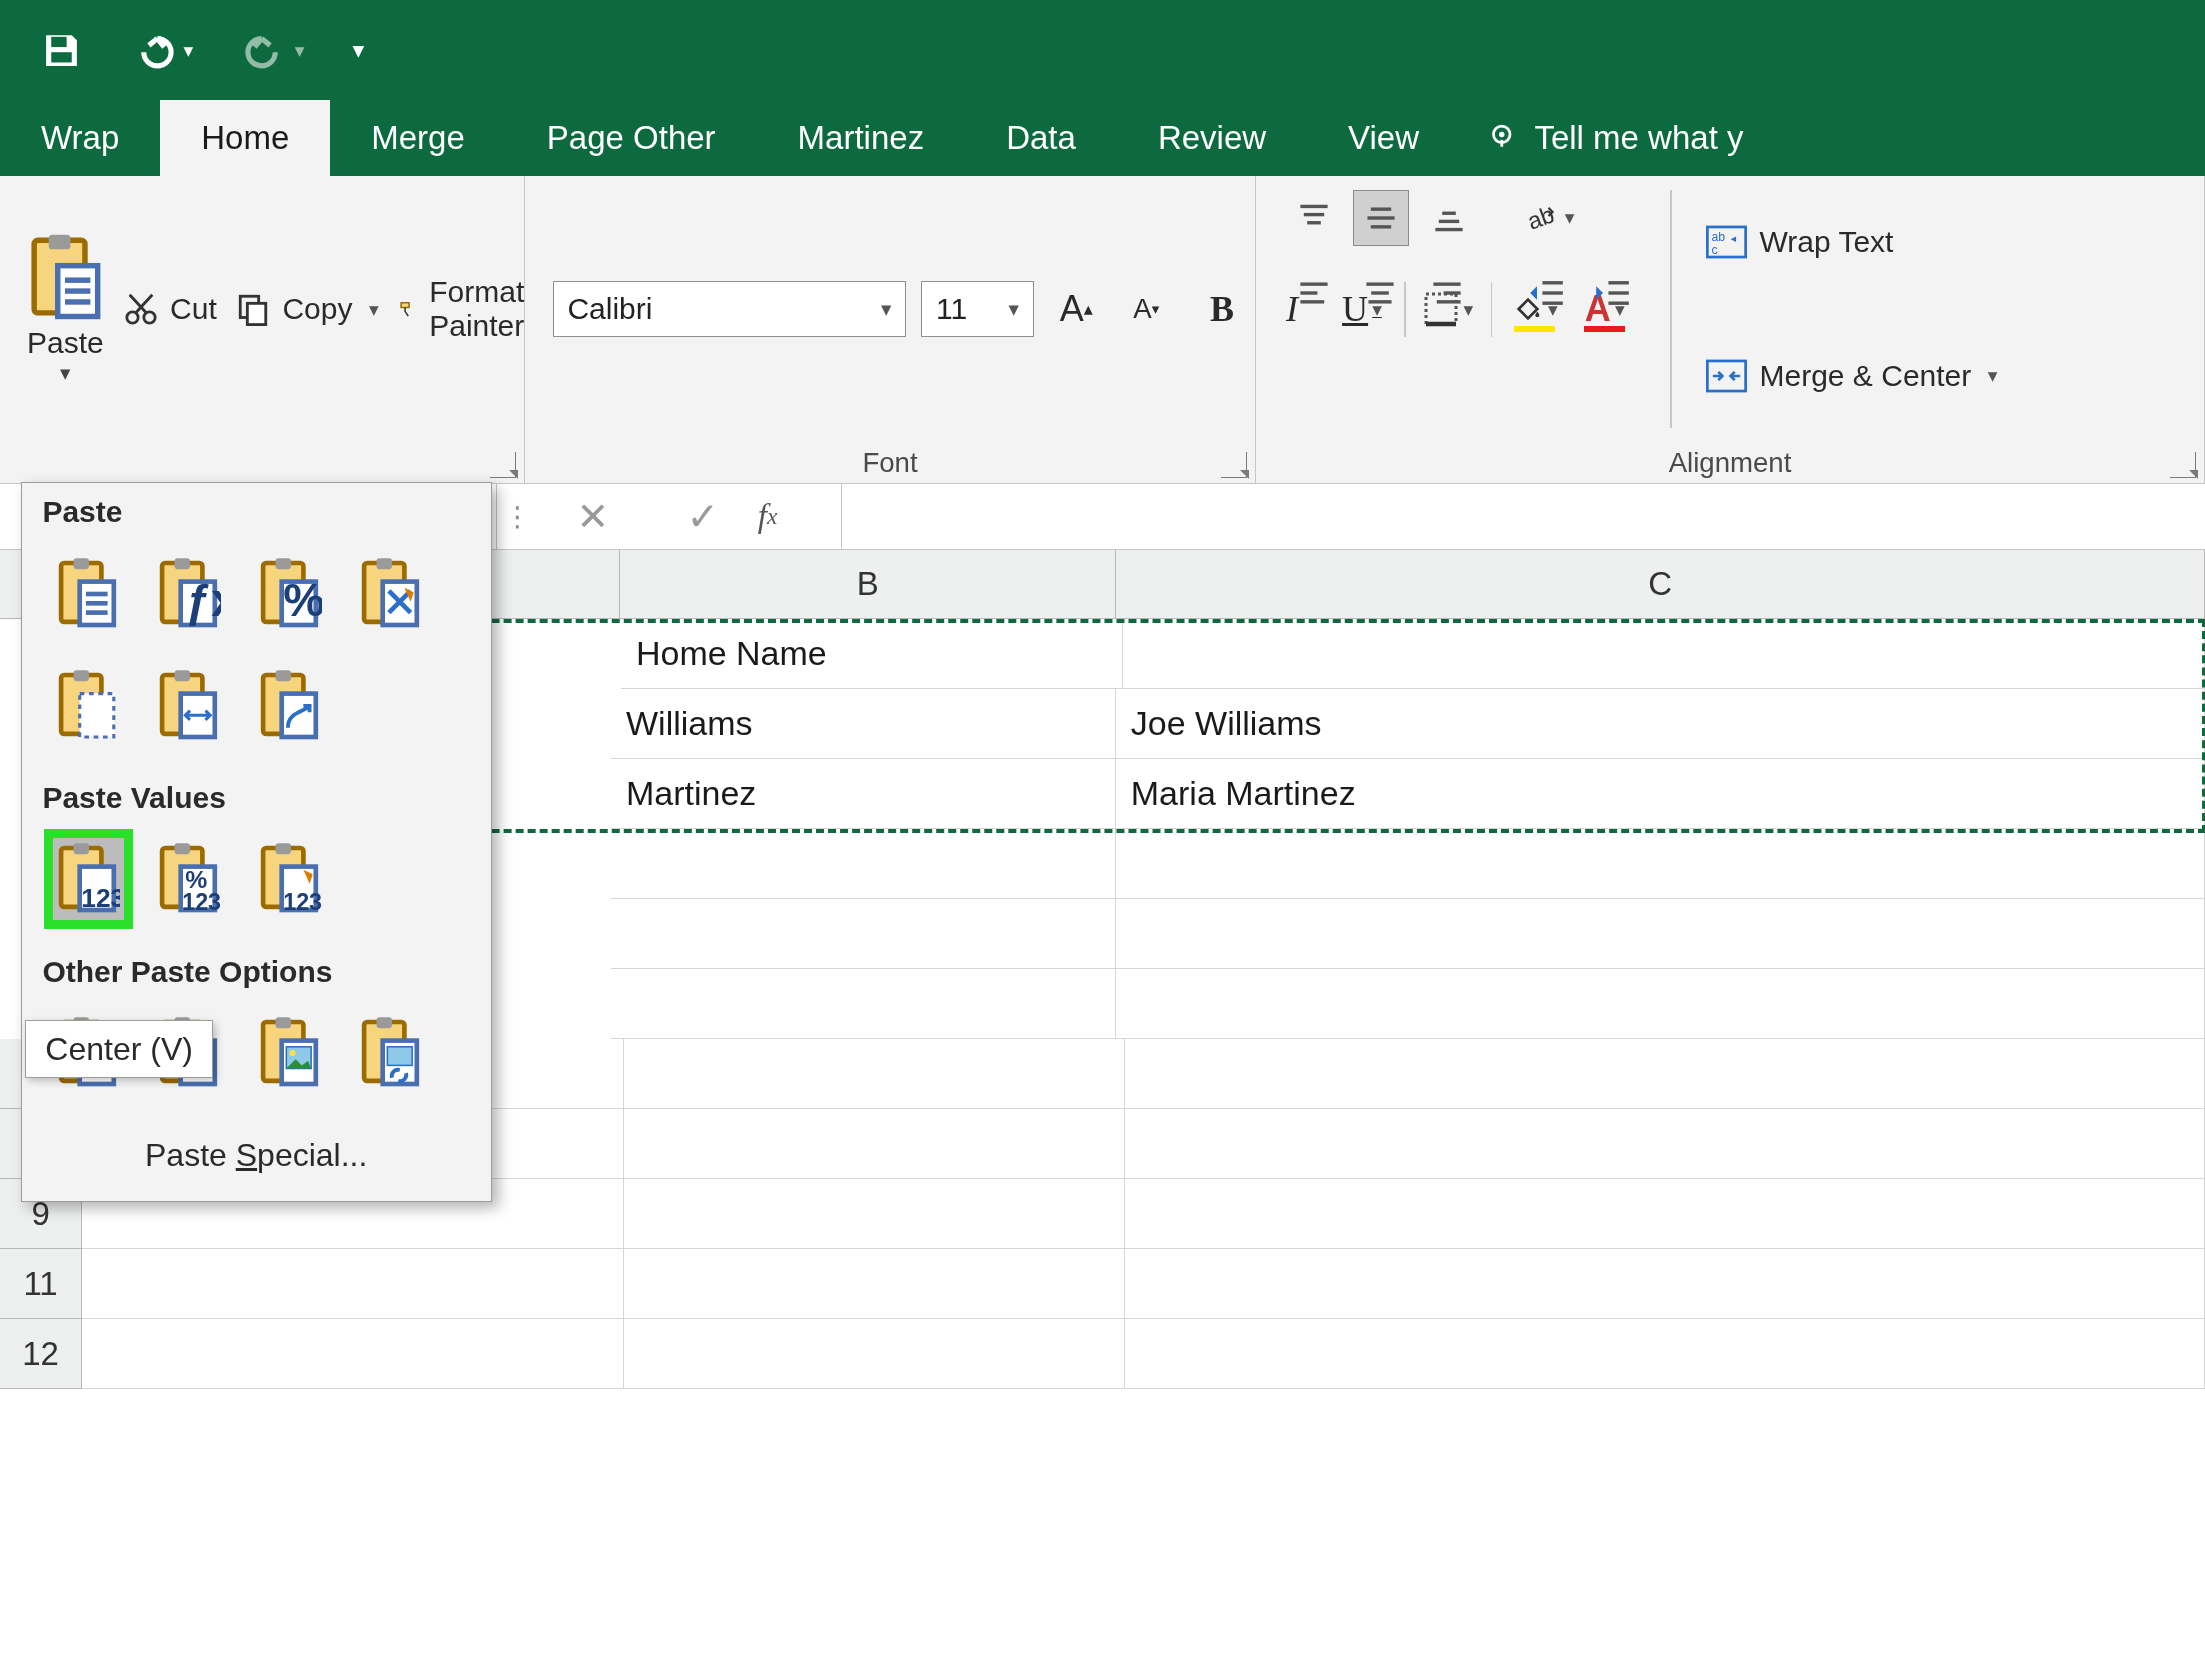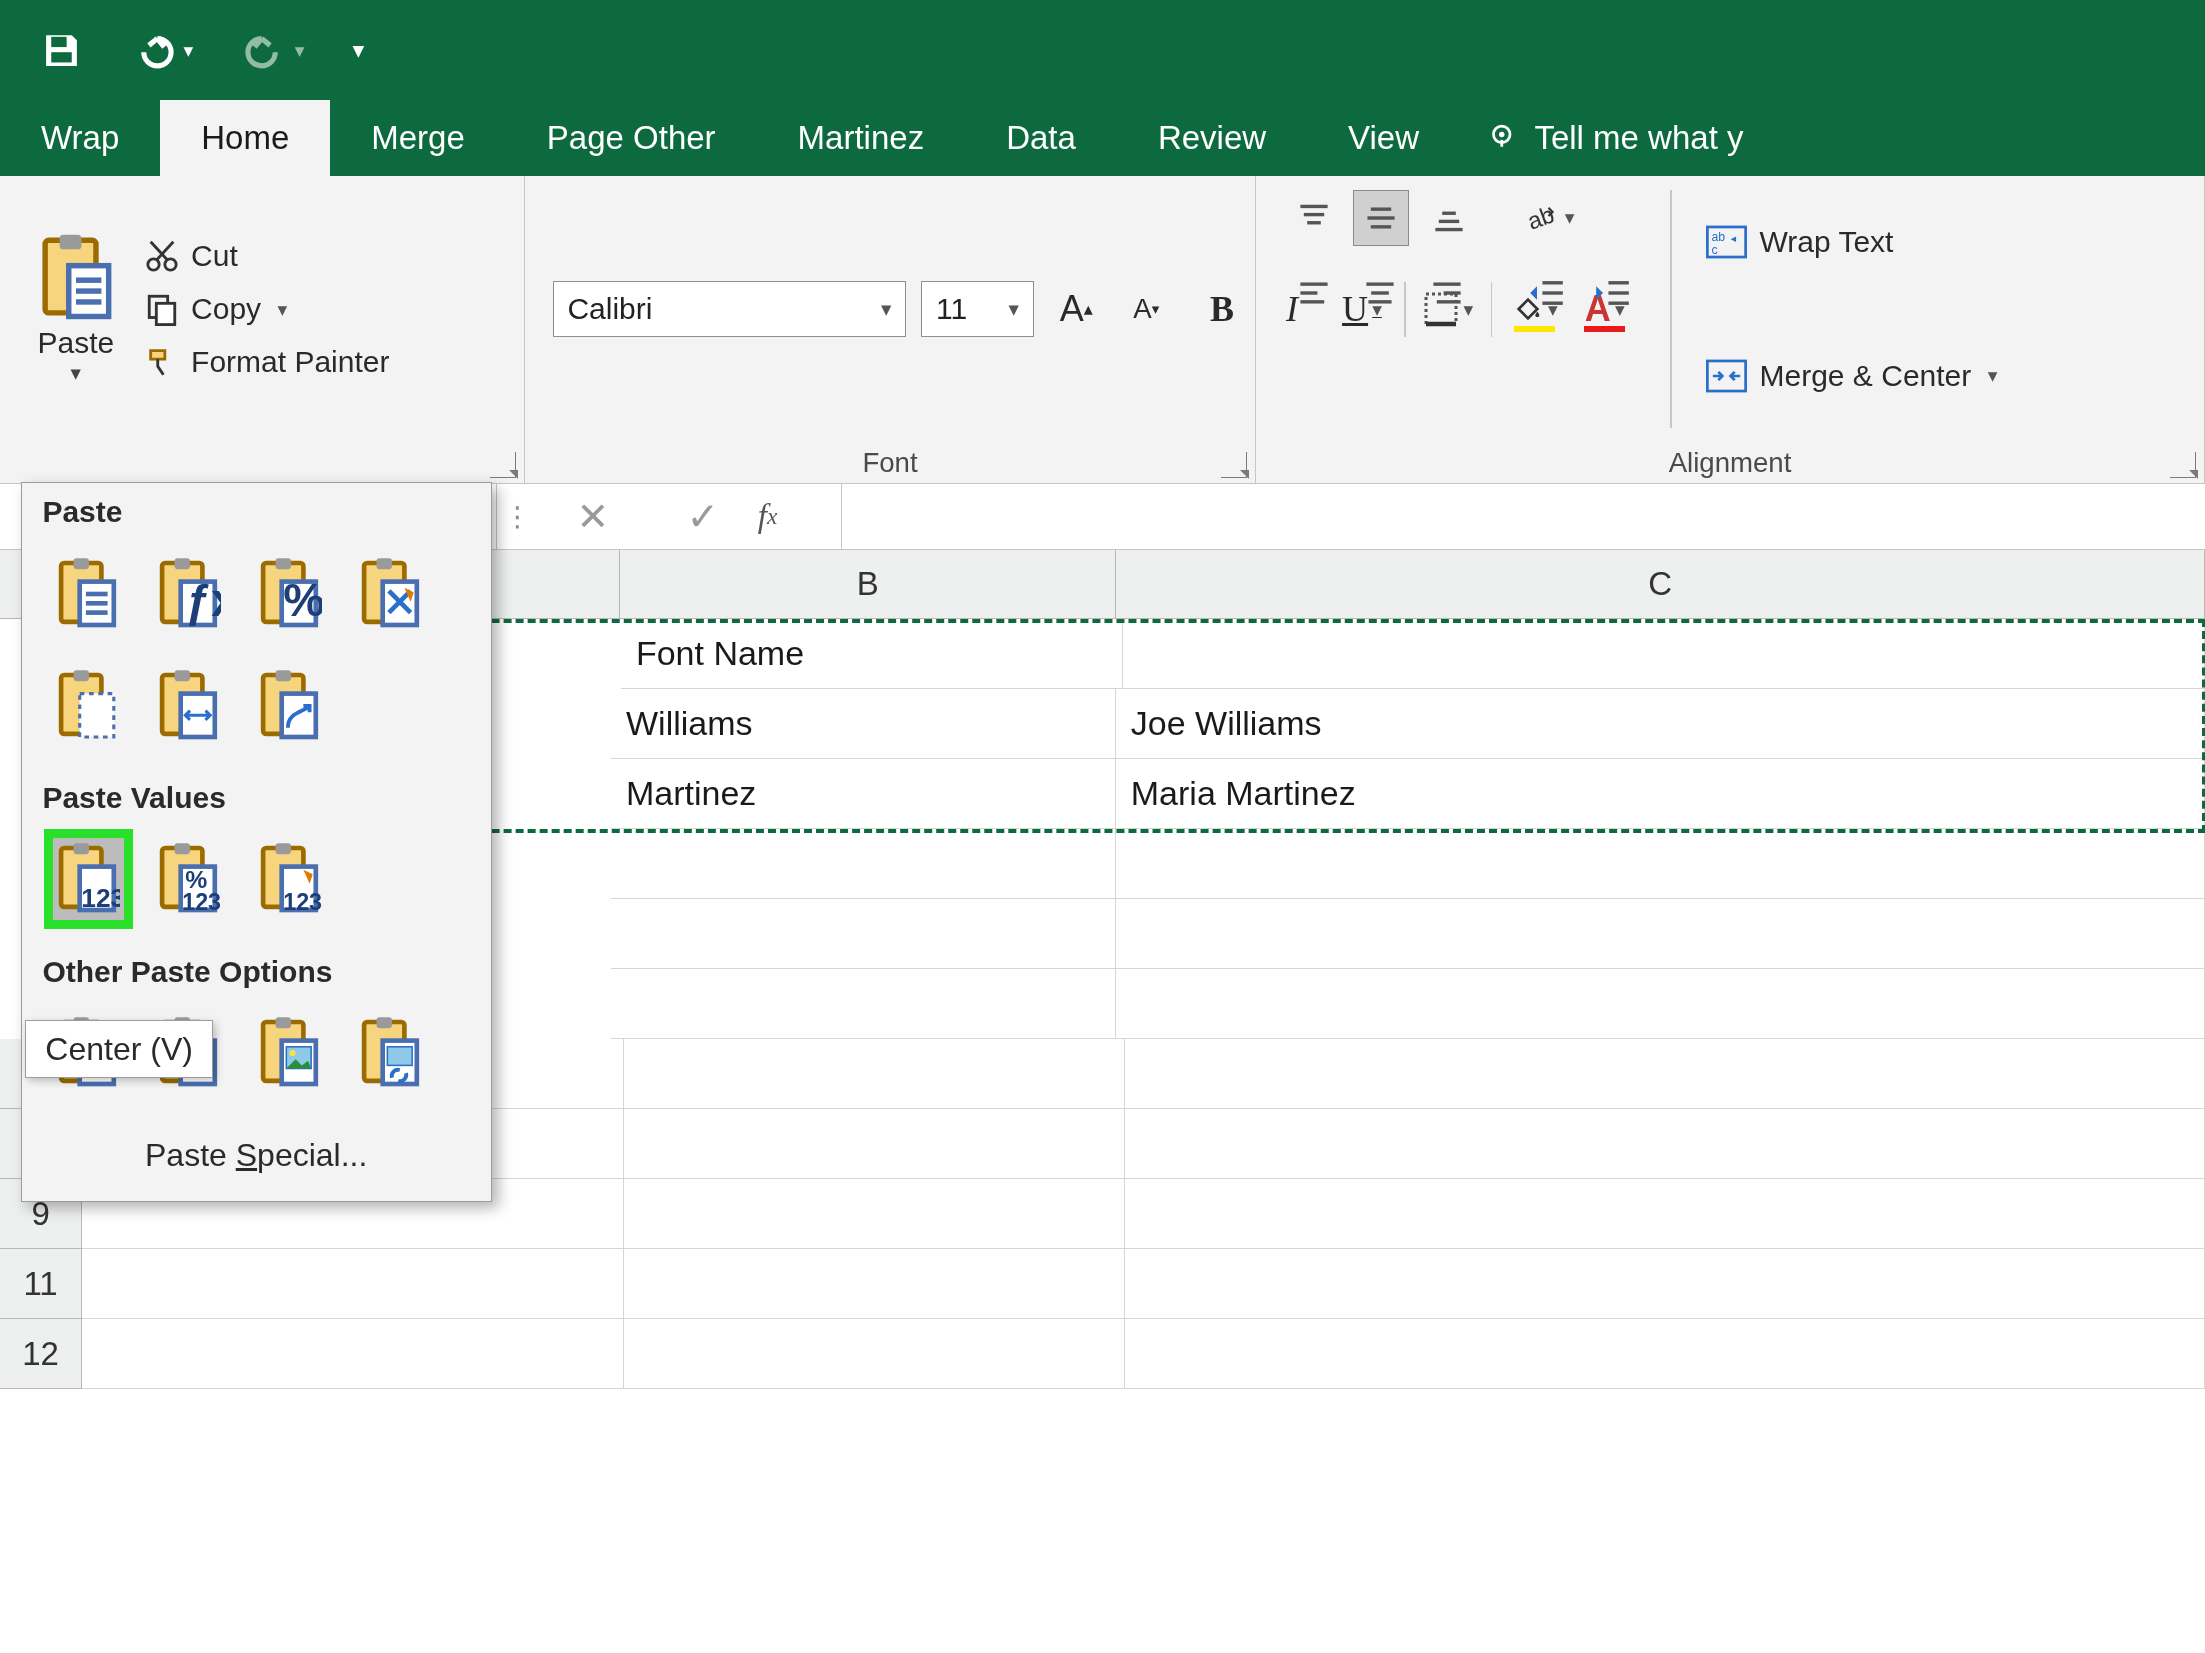--- a/index.html
+++ b/index.html
@@ -23,21 +23,21 @@
 .group-label{height:41px;display:flex;align-items:center;justify-content:center;font-size:27.6px;color:#4a4a4a;position:relative}
 .dlaunch{position:absolute;right:8.3px;bottom:5.5px;width:25px;height:25px;border:1.4px solid #7a7a7a;border-top:none;border-left:none;}
 .dlaunch::after{content:"";position:absolute;right:-2.8px;bottom:-2.8px;width:0;height:0;border-left:9.6px solid transparent;border-top:9.6px solid #7a7a7a}
 
 
 .clip-col{display:flex;flex-direction:column;align-items:center;justify-content:center;width:124px}
 .paste-big{width:103px;height:152px;display:flex;flex-direction:column;align-items:center;justify-content:center;cursor:pointer}
 .paste-big svg{width:76px;height:90px}
 .paste-big .lbl{font-size:30px;color:#2a2a2a;margin-top:5.5px}
 .paste-big .drop{font-size:20.7px;color:#444;margin-top:1.4px}
-.clip-items{display:flex;flex-direction:column;justify-content:center;gap:19.3px;padding:13.8px 6.9px}
+.clip-items{display:flex;flex-direction:row;justify-content:center;gap:19.3px;padding:13.8px 6.9px}
 .clip-item{display:flex;align-items:center;gap:12.4px;font-size:30px;color:#2a2a2a;cursor:pointer}
 .clip-item svg{width:34px;height:34px}
 .tiny-drop{font-size:19.3px;color:#555;margin-left:4.1px}
 
 
 .font-stack{display:flex;gap:20.7px;padding:6.9px 13.8px}
 .font-row{display:flex;align-items:center;gap:15px}
 .combo{background:#fff;border:1.4px solid #8f8f8f;height:54px;display:flex;align-items:center;padding:0 13.8px;font-size:30px;color:#222}
 .combo.font{width:324px;justify-content:space-between}
 .combo.size{width:83px;justify-content:space-between}
@@ -371,21 +371,21 @@
 </div>
 
 <div class="grid" style="position:relative">
   <div class="colhdr">
     <div class="corner" style="width:620px"></div>
     <div class="ch" style="width:496px">B</div>
     <div class="ch" style="width:1089px">C</div>
   </div>
   <div class="row">
     <div class="rh" style="width:620px;justify-content:flex-start;padding-left:13.8px;background:transparent;border:none"></div>
-    <div class="cell" style="width:496px">Font Name</div>
+    <div class="cell" style="width:496px">Home Name</div>
     <div class="cell" style="width:1089px"></div>
   </div>
   <div class="row">
     <div class="rh" style="width:620px;background:transparent;border:none"></div>
     <div class="cell" style="width:496px">Williams</div>
     <div class="cell" style="width:1089px">Joe Williams</div>
   </div>
   <div class="row">
     <div class="rh" style="width:620px;background:transparent;border:none"></div>
     <div class="cell" style="width:496px">Martinez</div>

